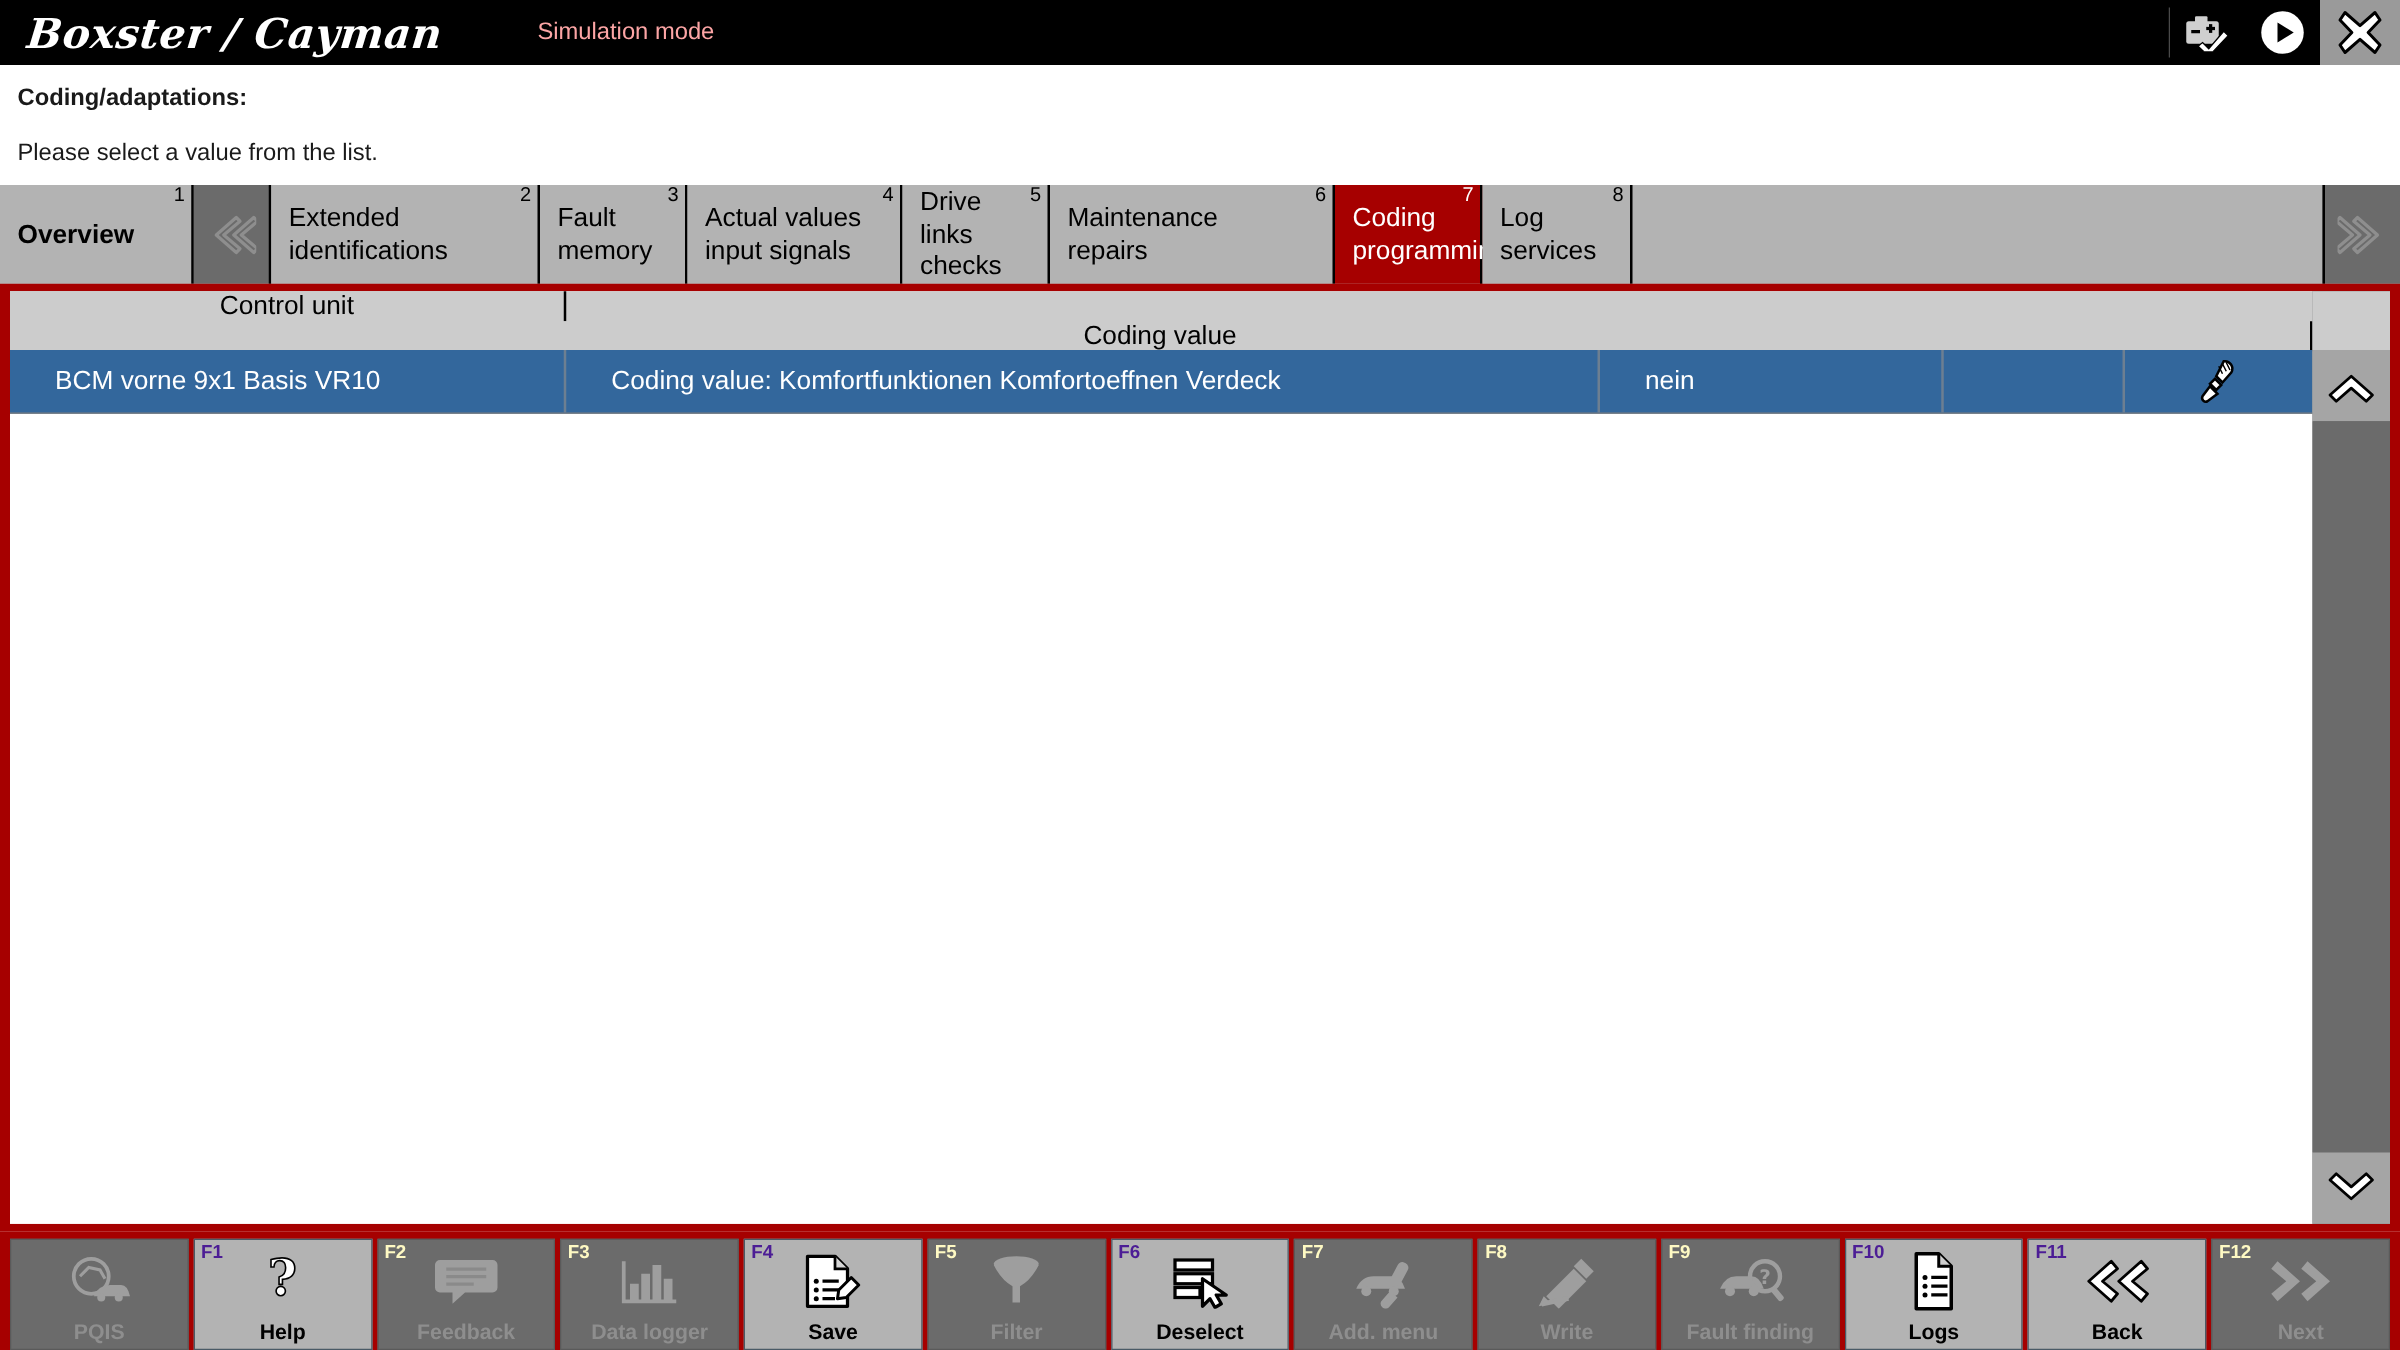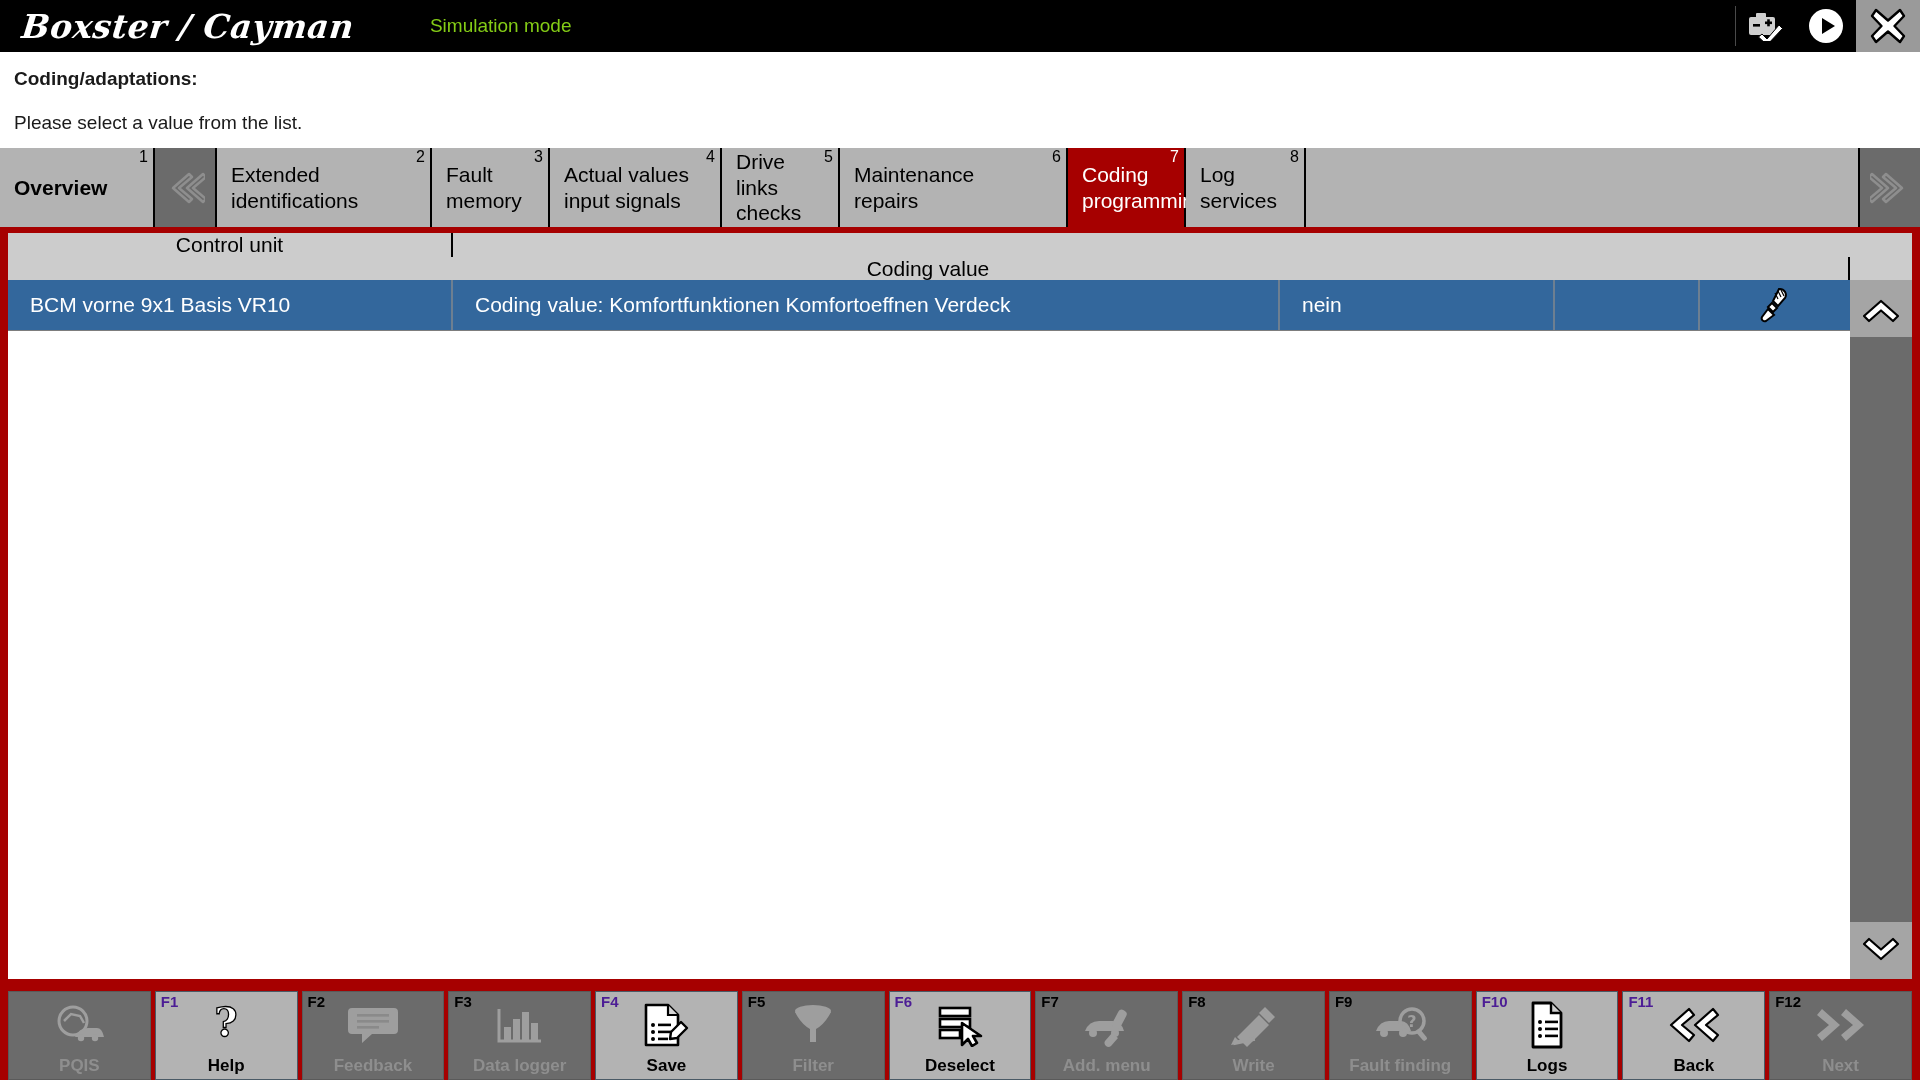--- a/index.html
+++ b/index.html
@@ -20,21 +20,21 @@
     margin-left:22px;
     font-family:"DejaVu Serif", serif;
     font-style:italic; font-weight:bold;
     font-size:33px; color:#ffffff;
     letter-spacing:0.5px;
     transform: skewX(-6deg);
     white-space:nowrap;
   }
   #sim-mode {
     margin-left:76px;
-    font-size:19px; color:#84cc16;
+    font-size:19px; color:#fca5a5;
     white-space:nowrap;
   }
   #titlebar-right {
     position:absolute; right:0; top:0; height:52px;
     display:flex; align-items:stretch;
   }
   .tb-sep { width:1px; background:#4a4a4a; margin:6px 0; }
   .tb-btn {
     width:60px; display:flex; align-items:center; justify-content:center;
     background:#000000;
@@ -99,21 +99,21 @@
     border-right:2px solid #000000;
     background:#cccccc;
   }
   .th:last-child { border-right:none; }
 
   #table-body { flex:1 1 auto; background:#ffffff; }
   .tr { display:flex; height:51px; background:#33679c; border-bottom:1px solid #7d7d7d; }
   .td {
     display:flex; align-items:center;
     font-size:21px; color:#ffffff;
-    padding-left:22px;
+    padding-left:36px;
     border-right:2px solid #6d7f91;
   }
   .td.center { justify-content:center; padding-left:0; }
   .td:last-child { border-right:none; }
 
   
   #scroll-col {
     width:62px; flex:0 0 62px;
     display:flex; flex-direction:column;
     background:#6b6b6b;
@@ -139,21 +139,21 @@
     border:1px solid #4a5a66;
     display:flex; flex-direction:column;
     align-items:center; justify-content:flex-end;
     padding-bottom:5px;
   }
   .fn.disabled { background:#6b6b6b; border-color:#5a5a5a; }
   .fn .fkey {
     position:absolute; left:5px; top:1px;
     font-size:15px; font-weight:bold; color:#4c1d95;
   }
-  .fn.disabled .fkey { color:#000000; }
+  .fn.disabled .fkey { color:#fef9c3; }
   .fn .fn-icon {
     flex:1 1 auto; display:flex; align-items:center; justify-content:center;
     width:100%;
   }
   .fn .fn-label { font-size:17px; font-weight:bold; color:#000000; line-height:1; }
   .fn.disabled .fn-label { color:#8e8e8e; }
 
   svg { display:block; }
 </style>
 </head>

